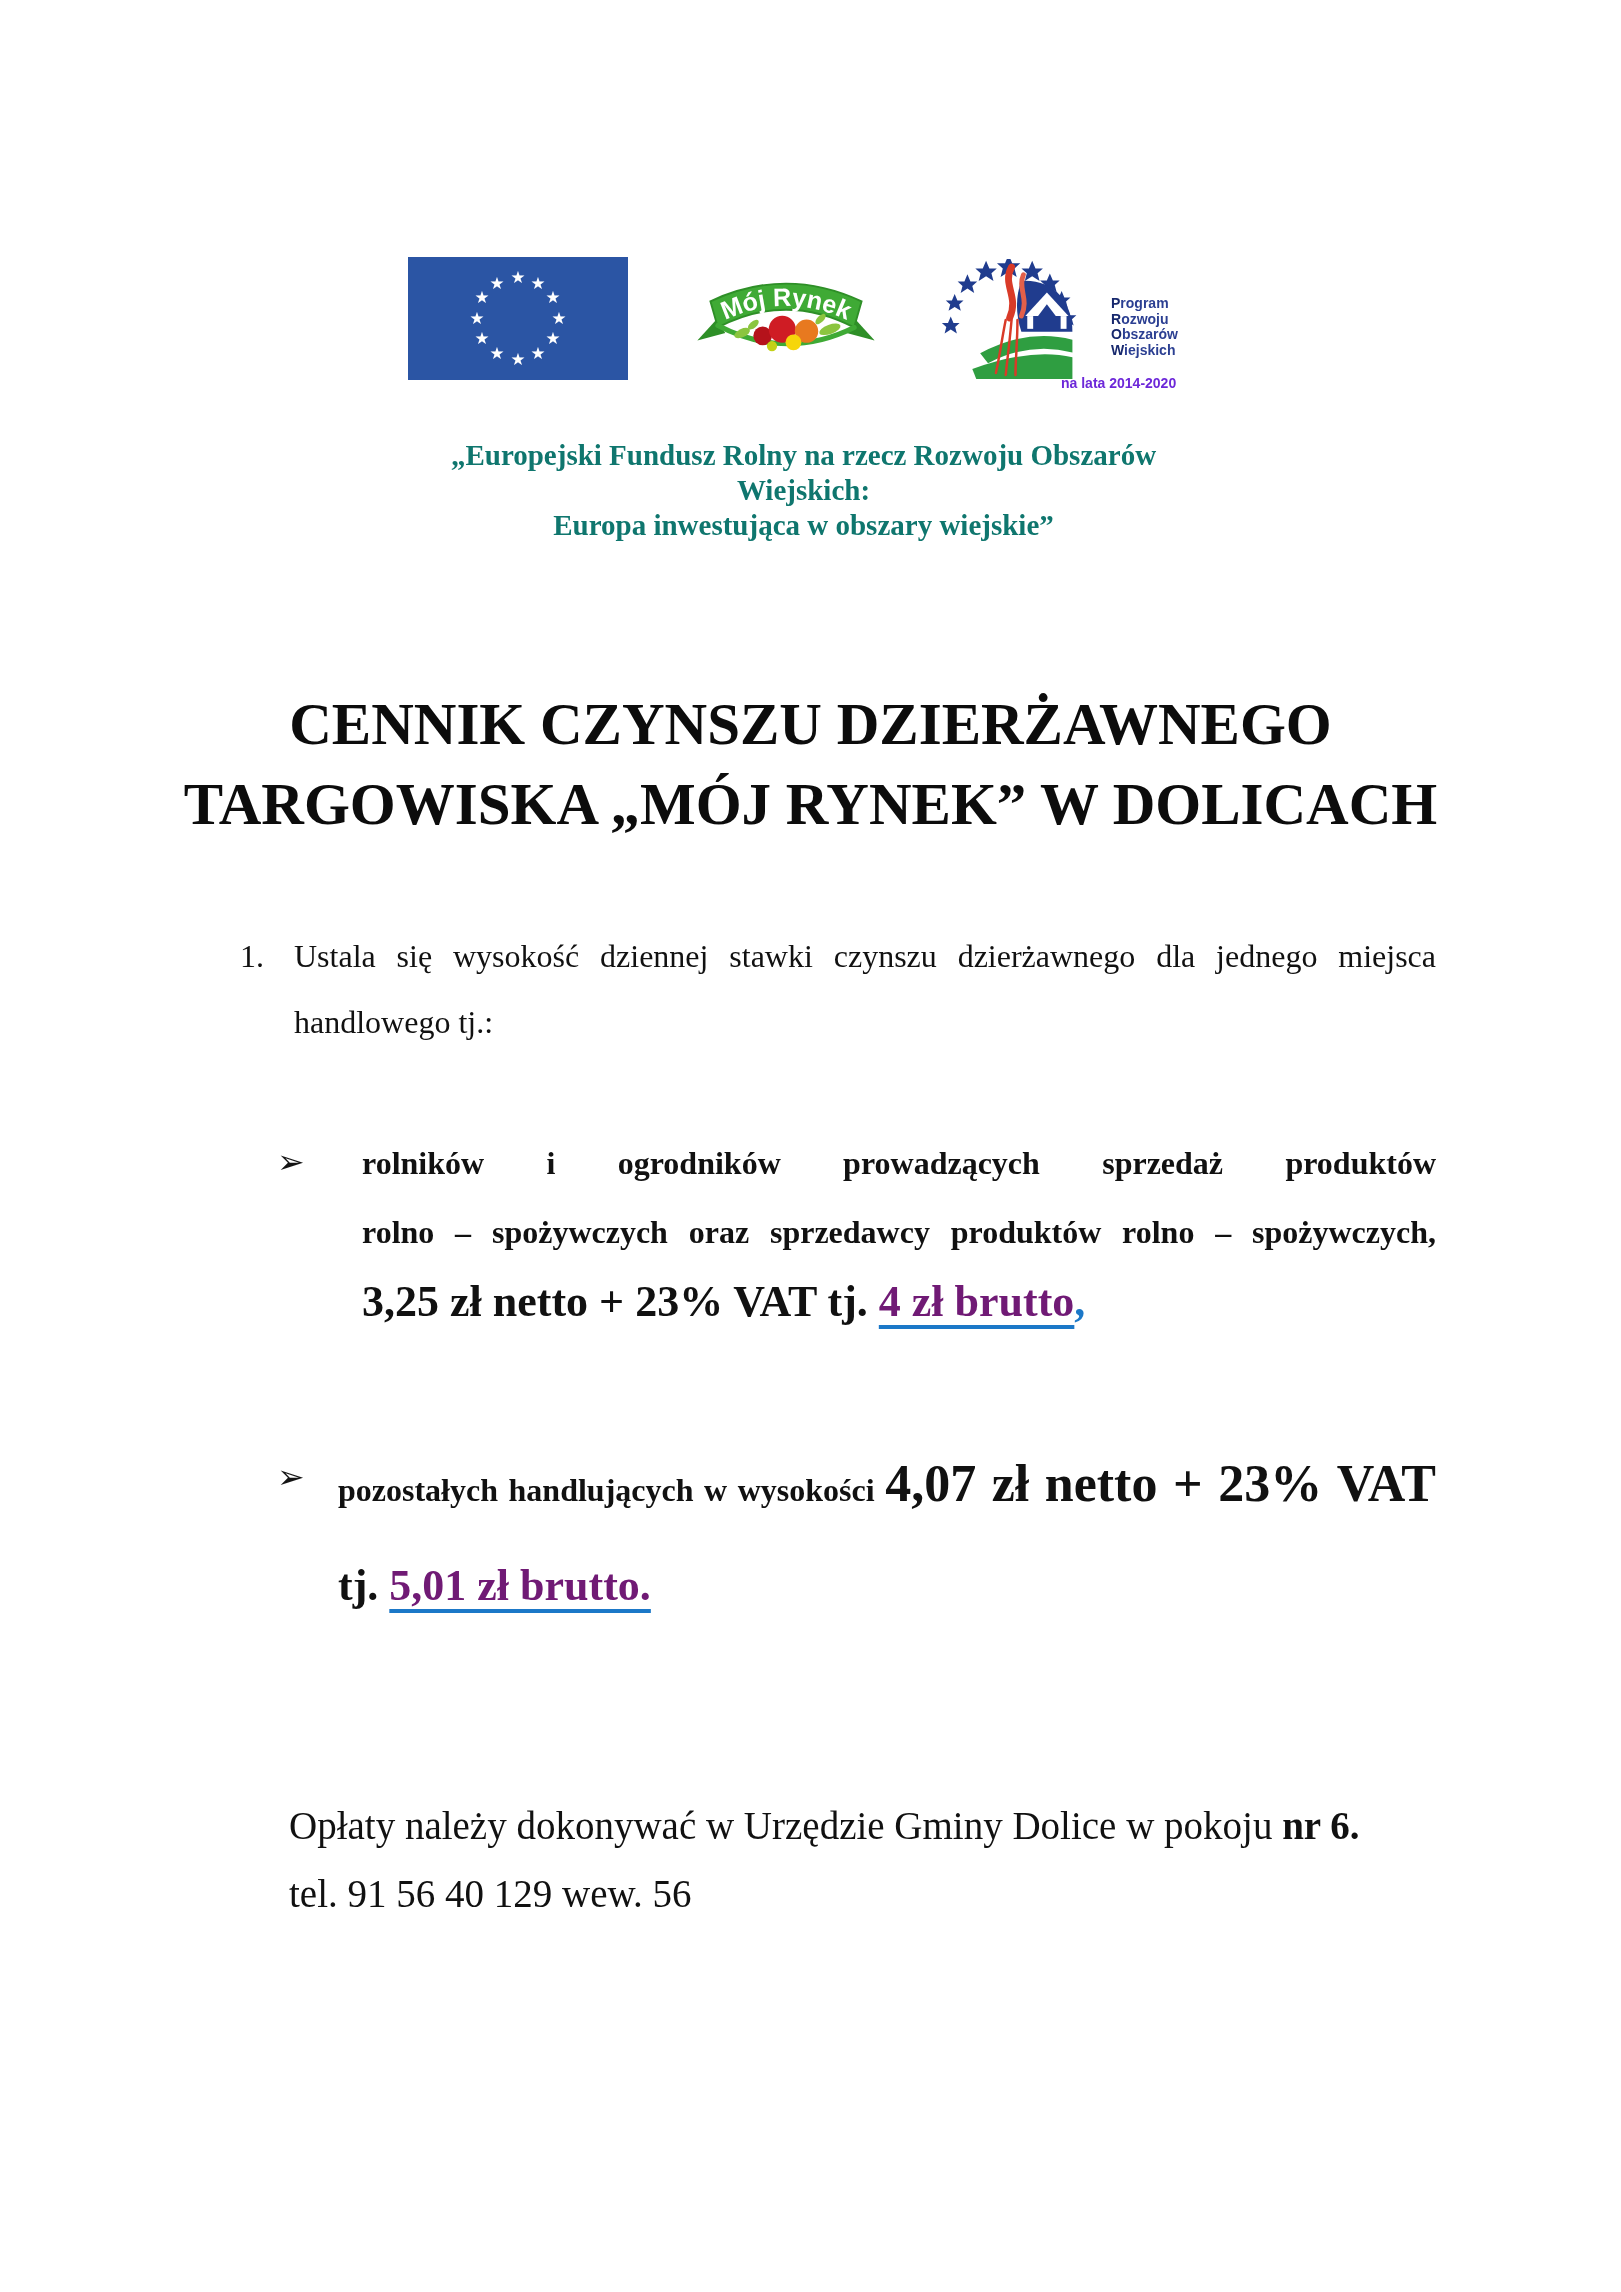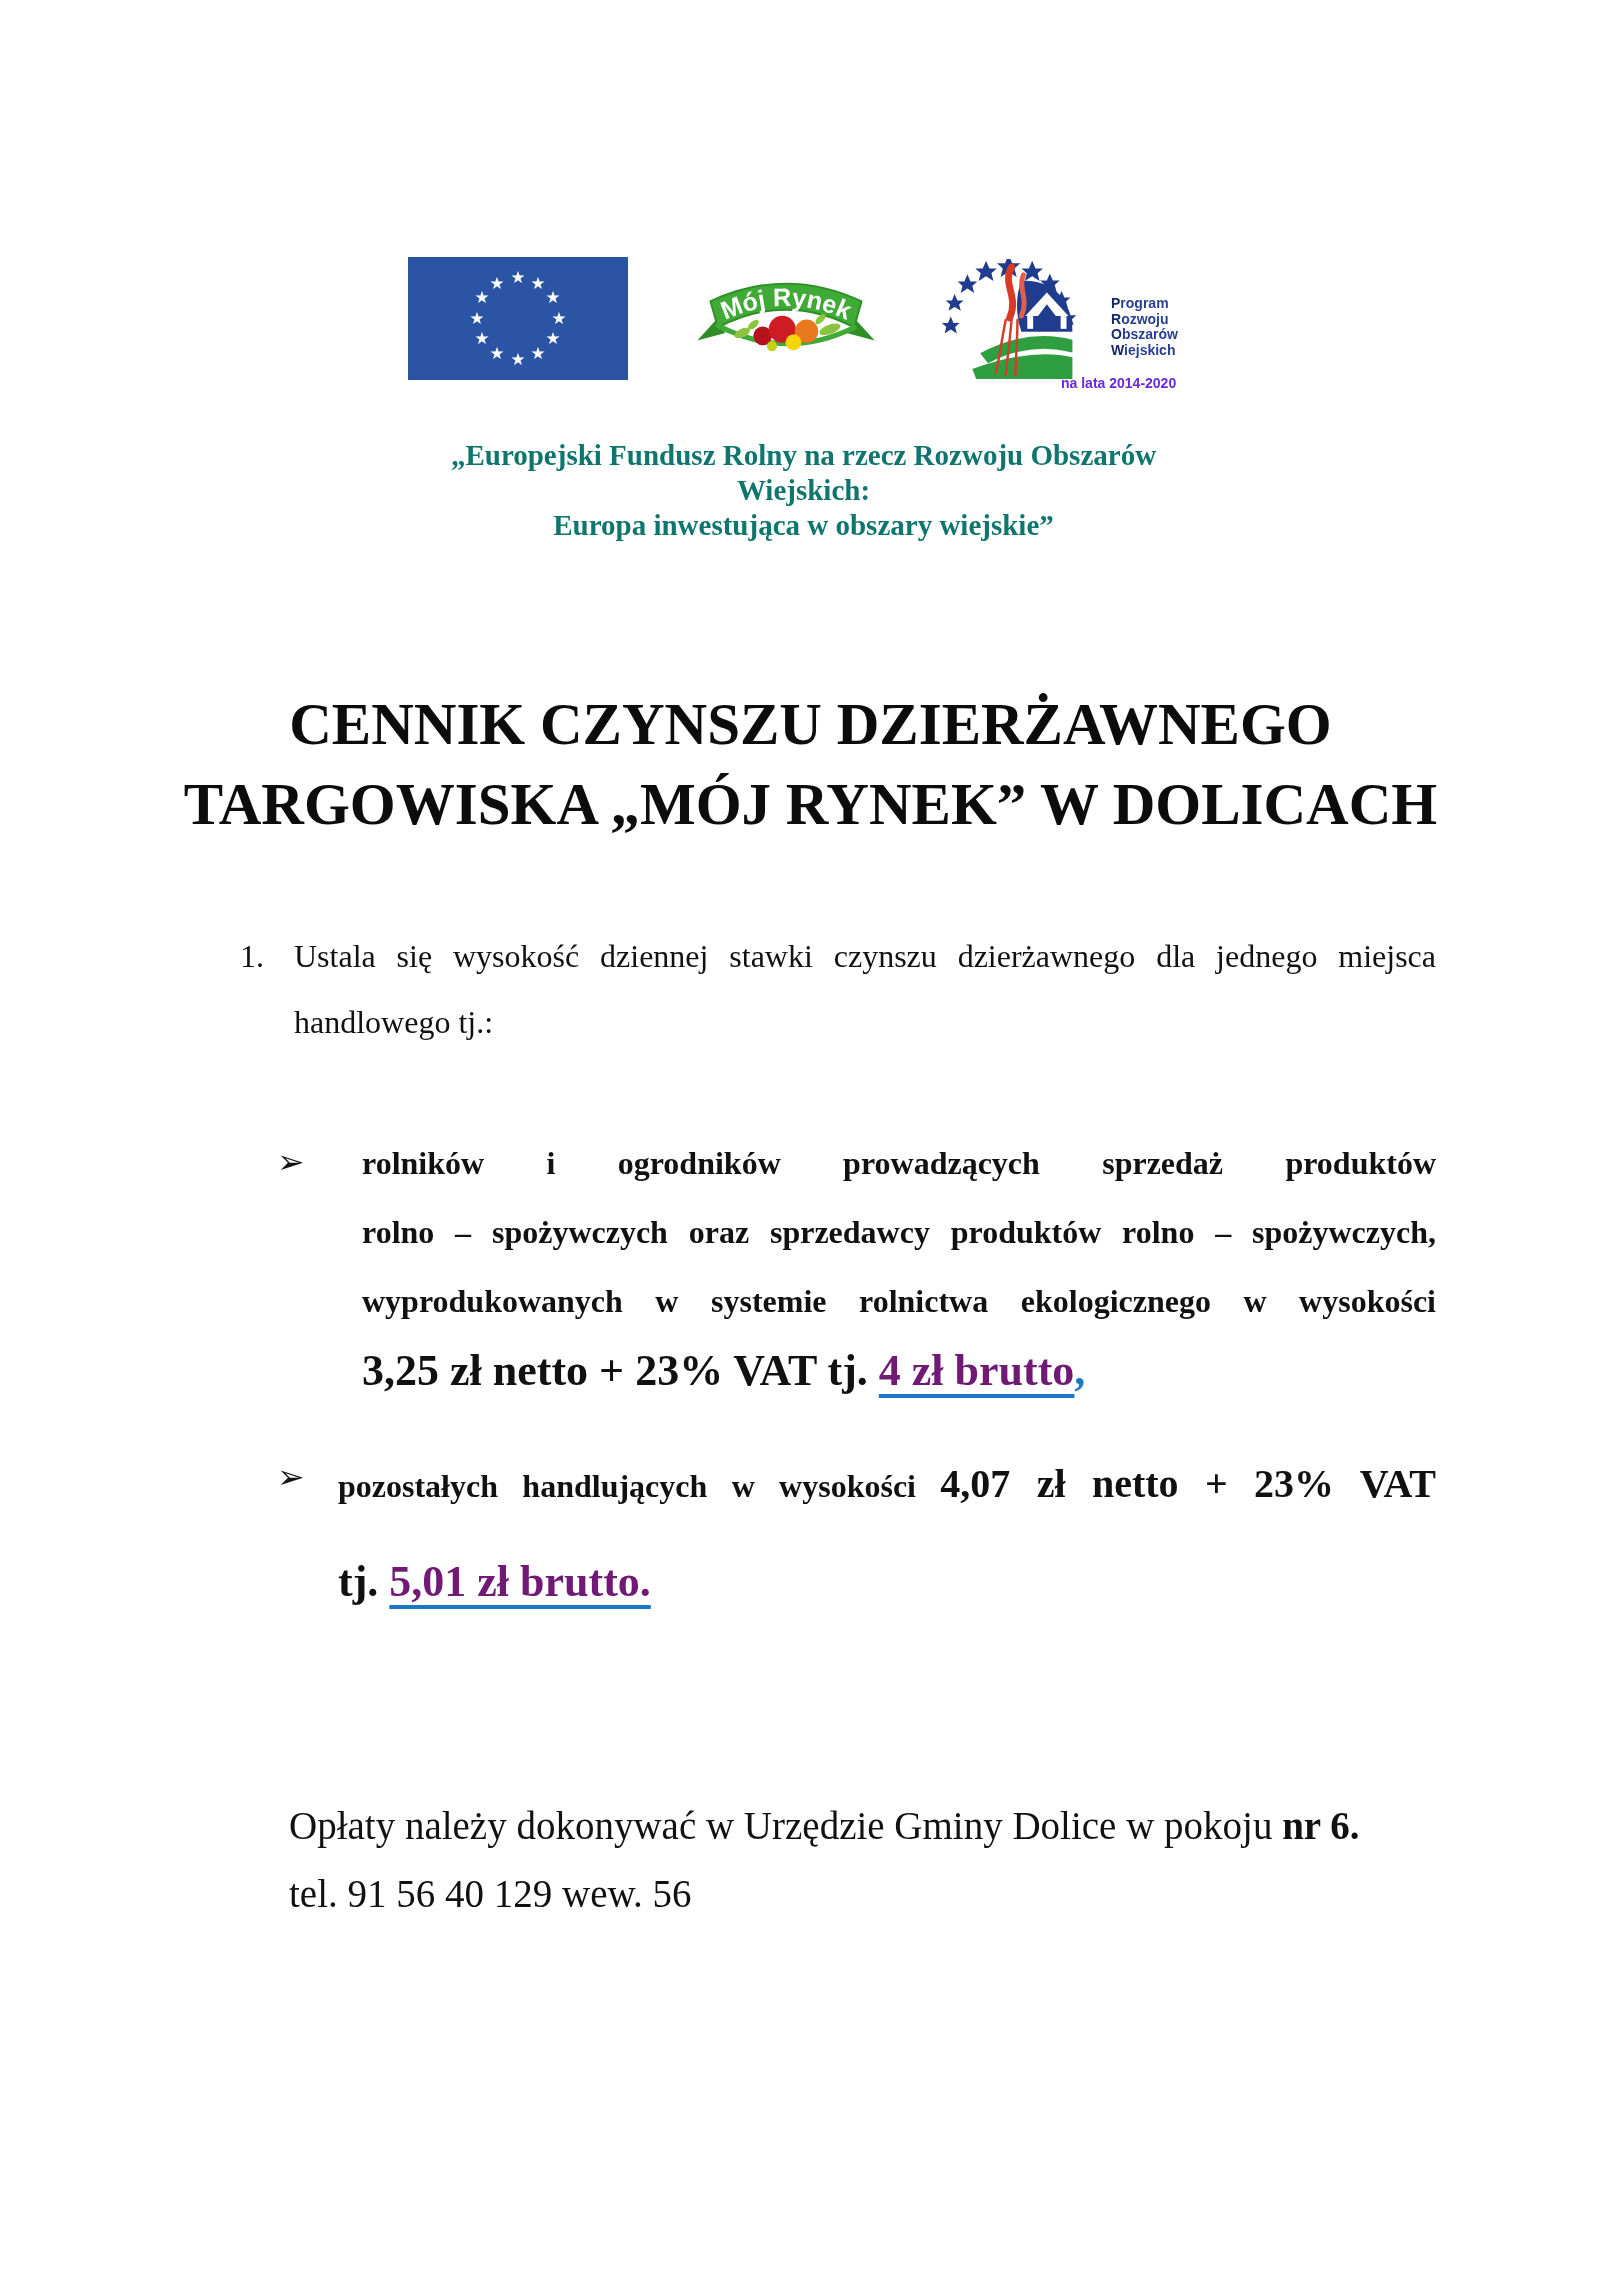--- a/index.html
+++ b/index.html
@@ -52,21 +52,21 @@
     font-size:33px;line-height:33px;color:#141414;
   }
   .b1{top:1129px;font-weight:bold;font-size:32px;line-height:69px;}
   .b1 .bcontent{margin-left:85px;}
   .b1 .bullet-arrow::before{top:15.7px;}
   .price-line{font-size:44px;line-height:61px;margin-top:3.9px;text-align:left;text-align-last:left;}
   .b2{top:1456px;font-weight:bold;}
   .b2 .bcontent{margin-left:61px;}
   .b2 .bullet-arrow::before{top:3.9px;}
   .b2 .mixed{font-size:32px;line-height:55px;}
-  .b2 .big{font-size:40px;}
+  .b2 .big{font-size:52px;}
   .b2 .tj-line{font-size:44px;line-height:57px;margin-top:39px;text-align:right;text-align-last:left;}
 
   .doc-link{
     color:#701a75;cursor:pointer;
     text-decoration:underline;
     text-decoration-thickness:3.9px;
     text-underline-offset:8.8px;
     text-decoration-color:#1b78c8;
   }
   .link-color{color:#1b78c8;text-decoration:none;}
@@ -181,21 +181,20 @@
       <div class="jline">Ustala się wysokość dziennej stawki czynszu dzierżawnego dla jednego miejsca</div>
       <div>handlowego tj.:</div>
     </div>
   </div>
 
   <div class="bullet b1">
     <span class="bullet-arrow"></span>
     <div class="bcontent">
       <div class="jline">rolników i ogrodników prowadzących sprzedaż produktów</div>
       <div class="jline">rolno – spożywczych oraz sprzedawcy produktów rolno – spożywczych,</div>
-      <div class="jline">wyprodukowanych w systemie rolnictwa ekologicznego w wysokości</div>
       <div class="price-line">
         <span>3,25 zł netto + 23% VAT tj. </span><a class="doc-link">4 zł brutto</a><span class="link-color">,</span>
       </div>
     </div>
   </div>
 
   <div class="bullet b2">
     <span class="bullet-arrow"></span>
     <div class="bcontent">
       <div class="mixed jline">

